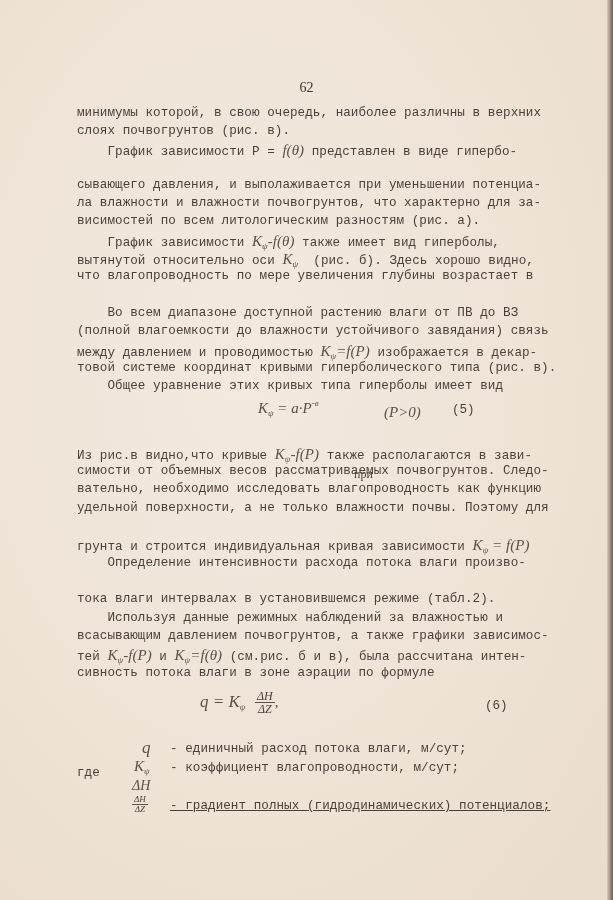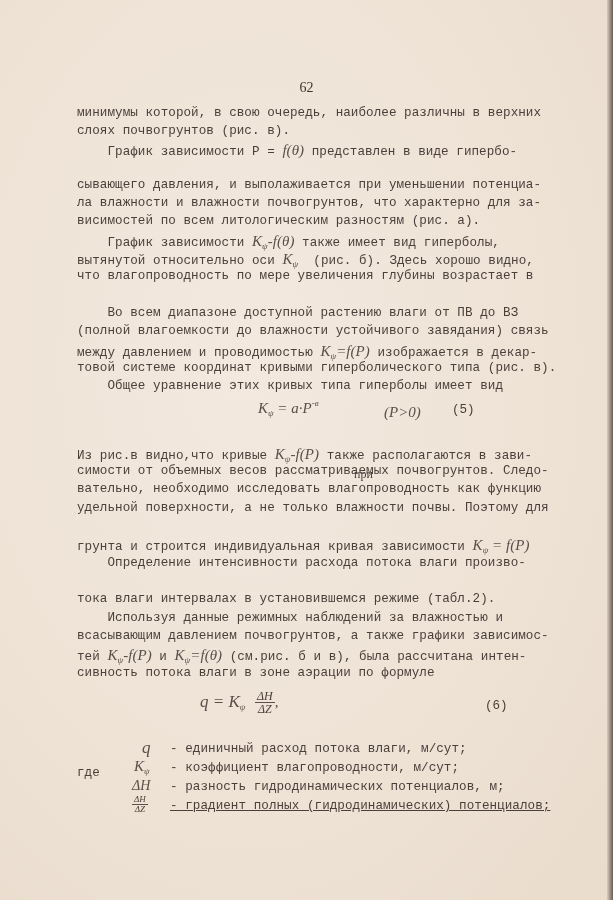--- a/index.html
+++ b/index.html
@@ -88,17 +88,16 @@
 
   <div class="line" style="top:766px; left:77px;">где</div>
 
   <div class="eq math" style="left:142px; top:738px; font-size:17px;">q</div>
   <div class="line" style="top:742px; left:170px;">- единичный расход потока влаги, м/сут;</div>
 
   <div class="eq" style="left:134px; top:758px;"><span class="math">K</span><span class="math sub">ψ</span></div>
   <div class="line" style="top:761px; left:170px;">- коэффициент влагопроводности, м/сут;</div>
 
   <div class="eq math" style="left:132px; top:778px; font-size:14px;">ΔH</div>
-  <div class="line" style="top:780px; left:170px;">- разность гидродинамических потенциалов, м;</div>
 
   <div class="eq" style="left:132px; top:795px;"><span class="frac small-frac"><span class="num">ΔH</span><span>ΔZ</span></span></div>
   <div class="line" style="top:799px; left:170px;text-decoration:underline;">- градиент полных (гидродинамических) потенциалов;</div>
 </div>
 
 </body></html>

